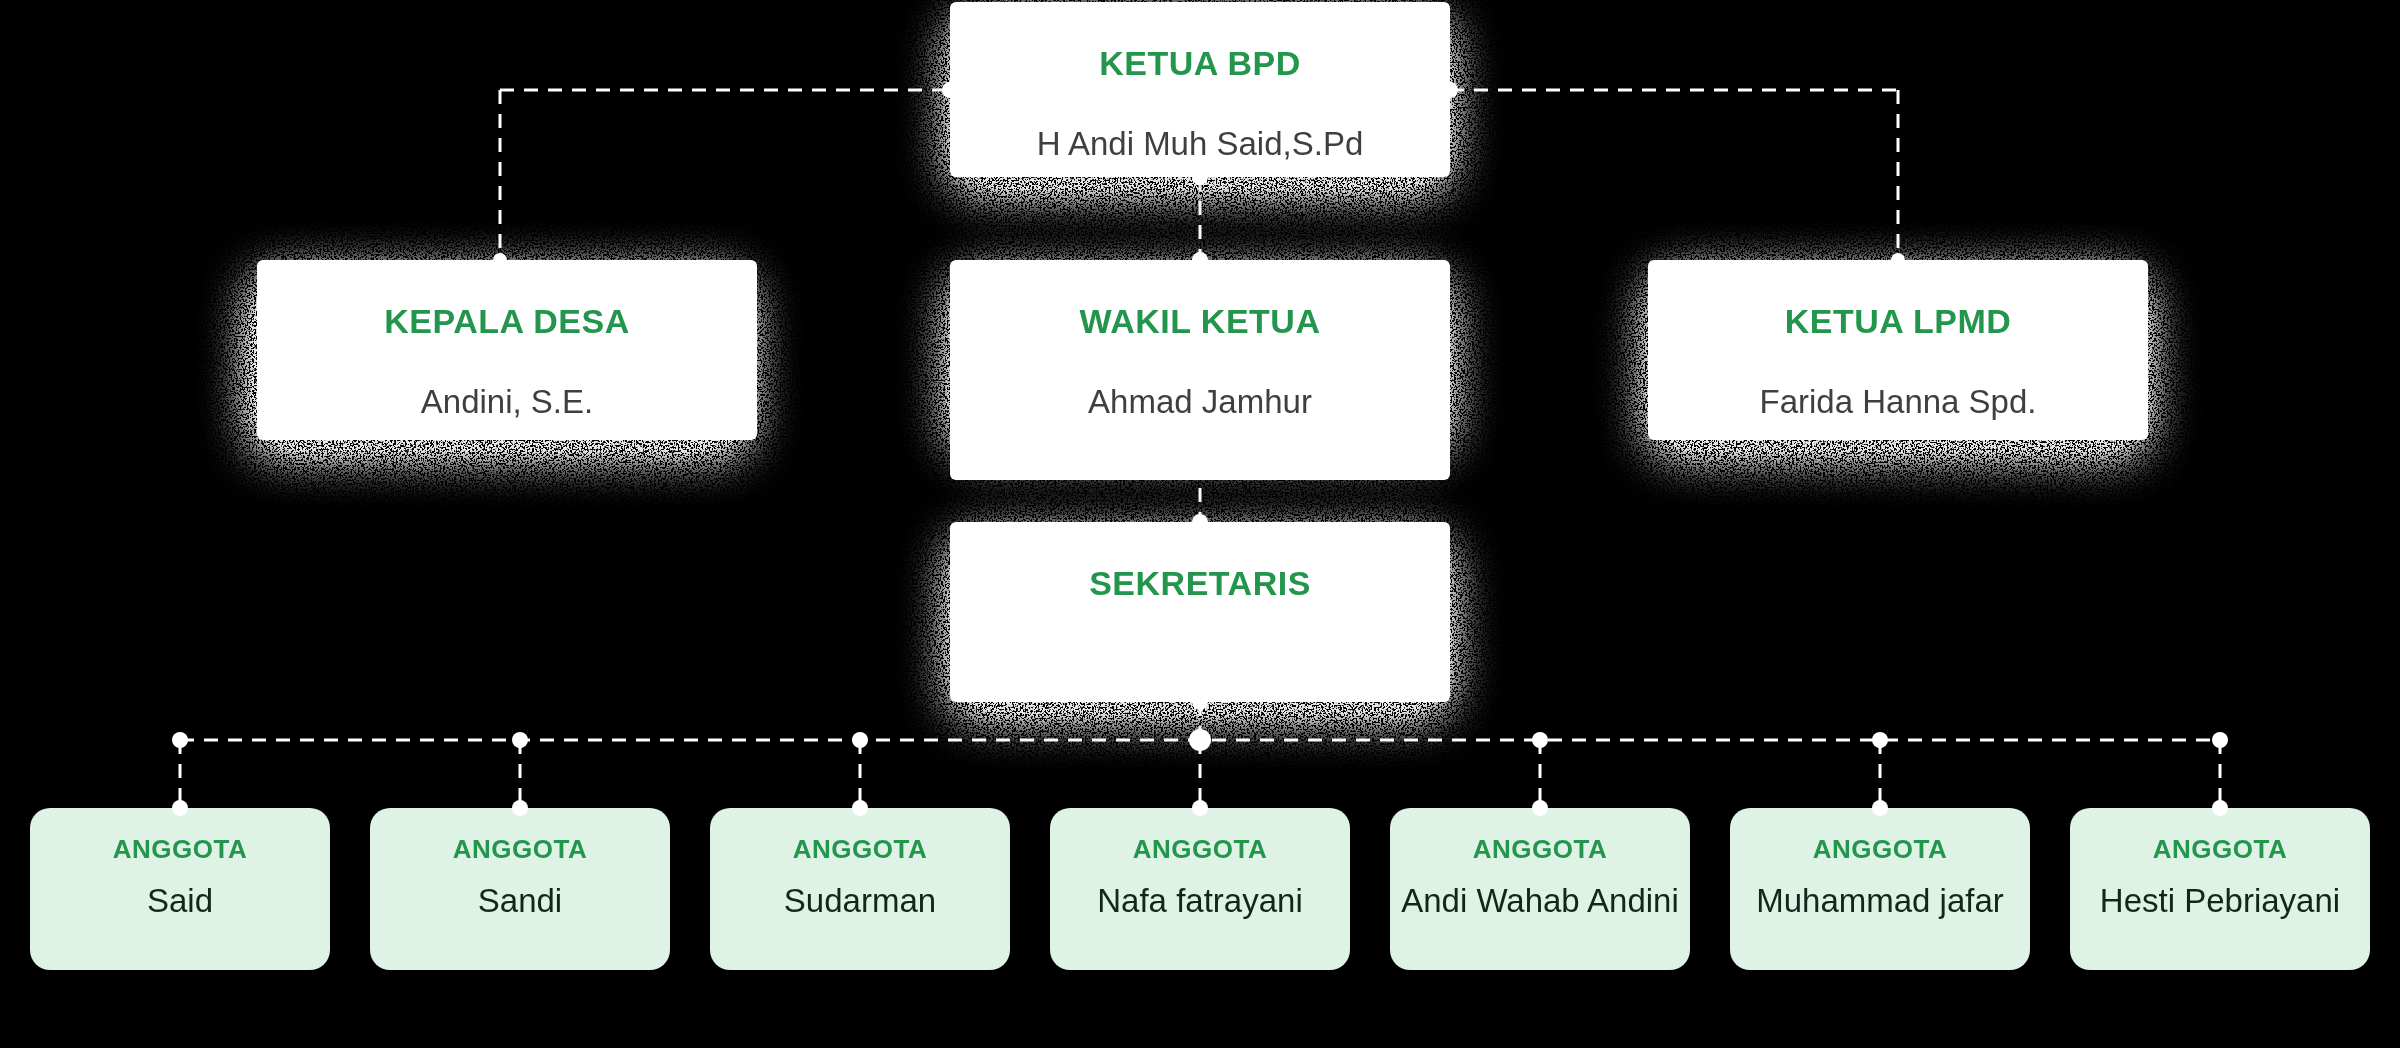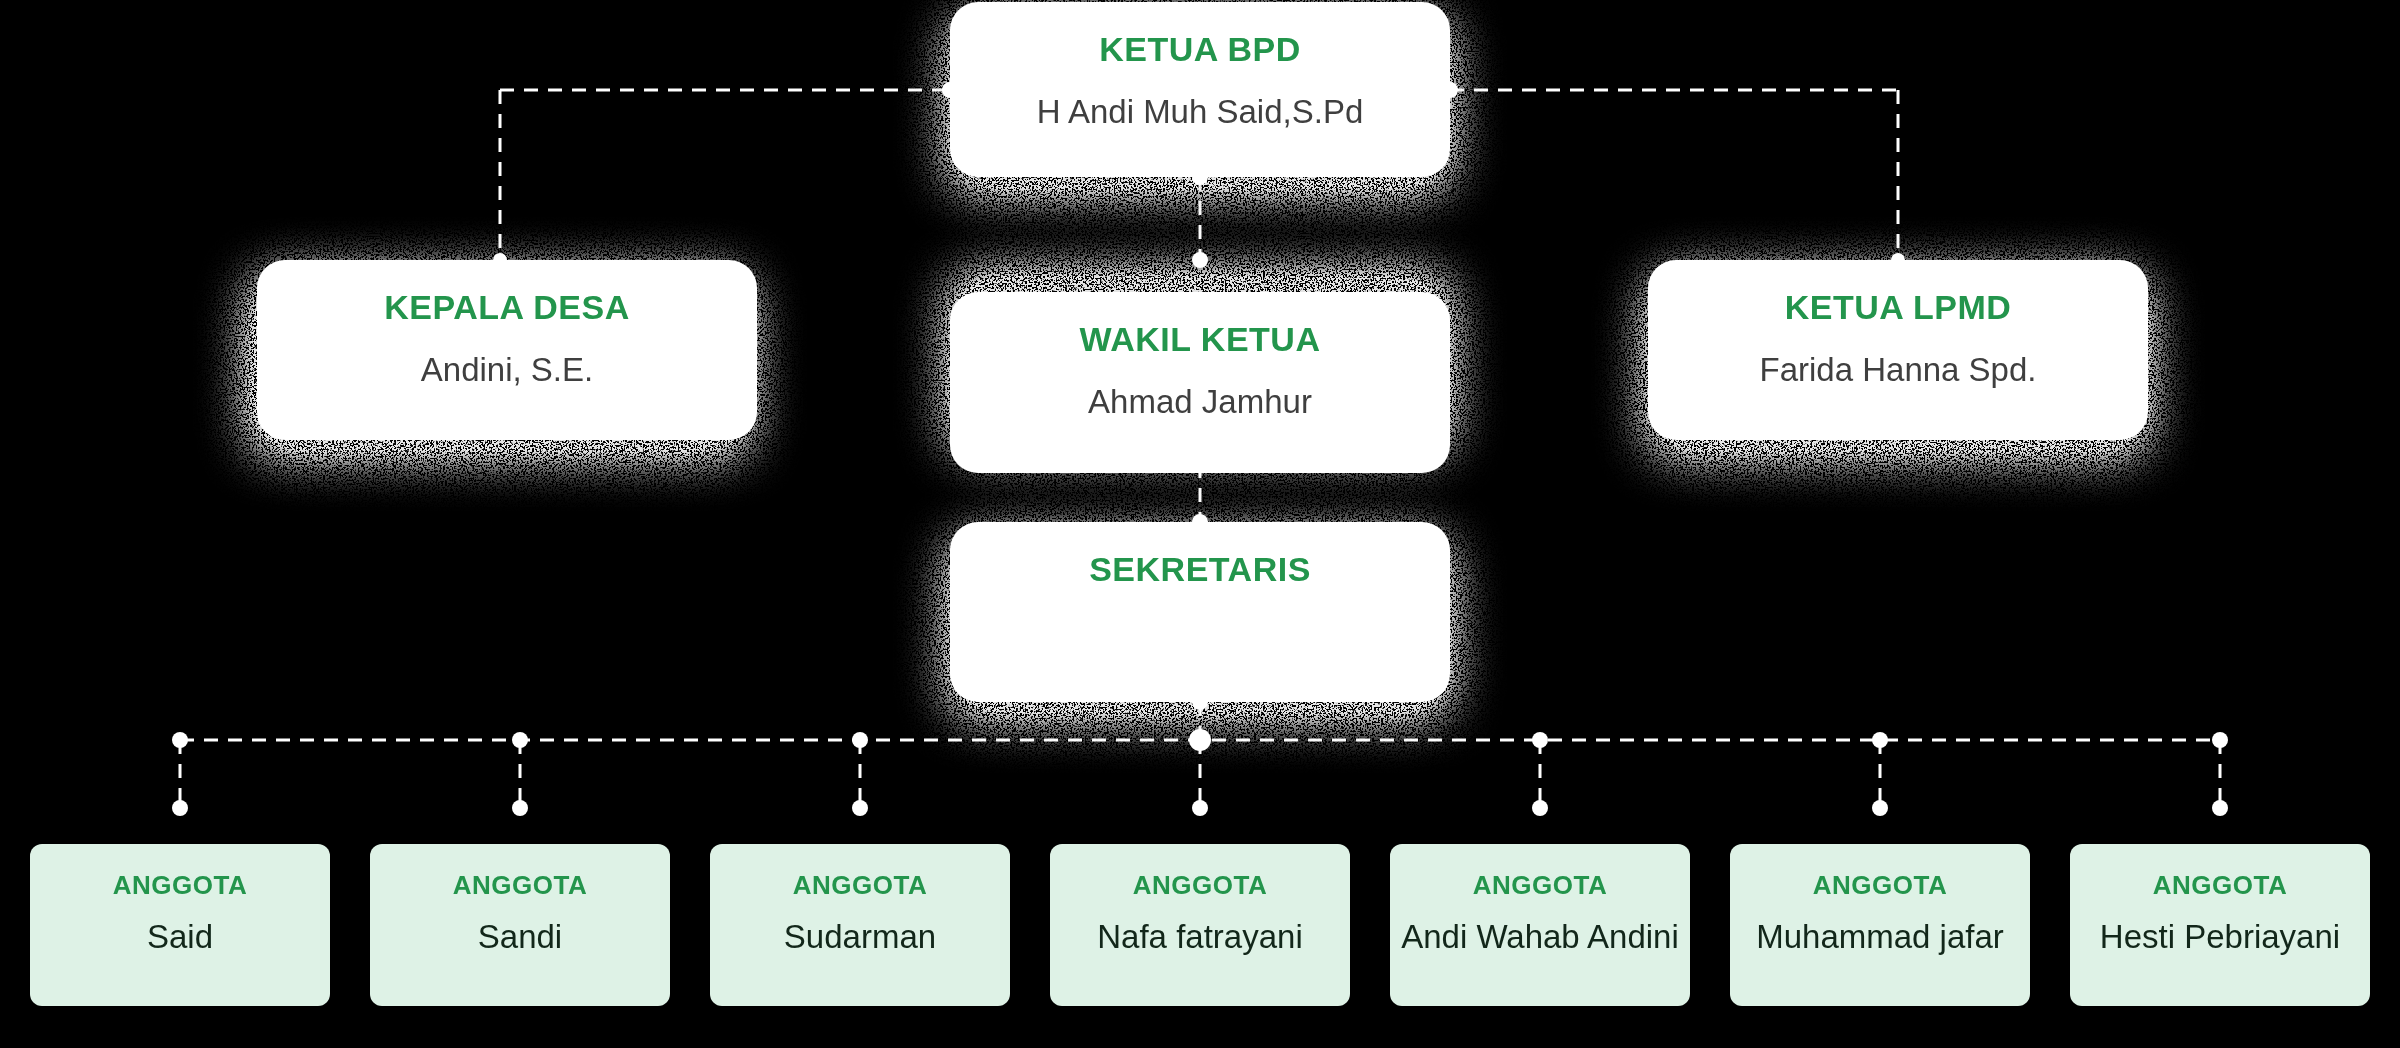--- a/index.html
+++ b/index.html
@@ -23,57 +23,57 @@
   .layer-lines{z-index:0;}
   .layer-grain{z-index:1;}
   .layer-dots{z-index:3;}
   .layer-lines path{stroke:var(--connector,#fff);stroke-width:3;stroke-dasharray:14 10;fill:none;}
   .layer-dots circle{fill:var(--connector,#fff);}
 
   .card{
     position:absolute;
     z-index:2;
     background:var(--card-bg,#fff);
-    border-radius:28px;
+    border-radius:6px;
     display:flex;
     flex-direction:column;
     align-items:center;
     text-align:center;
-    padding-top:30px;
-    row-gap:26px;
+    padding-top:44px;
+    row-gap:44px;
   }
   .card .role{
     color:var(--accent-green,#23954c);
     font-weight:bold;
     font-size:34px;
     line-height:34px;
     letter-spacing:.5px;
     text-transform:uppercase;
   }
   .card .person{
     color:var(--name-text,#3f3f3f);
     font-size:33px;
     line-height:40px;
   }
   .member{
     background:var(--member-card-bg,#def2e6);
-    border-radius:12px;
+    border-radius:20px;
     padding-top:28px;
     row-gap:22px;
     width:300px;
     height:162px;
-    top:844px;
+    top:808px;
   }
   .member .role{font-size:26px;line-height:26px;letter-spacing:.5px;}
   .member .person{color:var(--member-name-text,#12271a);font-size:33px;line-height:33px;}
 
   
   .c-root   {left:950px;  top:2px;   width:500px; height:175px;}
   .c-kepala {left:250px;  top:260px; width:500px; height:180px;margin-left:7px;}
-  .c-wakil  {left:950px;  top:260px; width:500px; height:181px;margin-top:32px;}
+  .c-wakil  {left:950px;  top:260px; width:500px; height:220px;}
   .c-lpmd   {left:1648px; top:260px; width:500px; height:180px;}
   .c-sek    {left:950px;  top:522px; width:500px; height:180px;}
 
   
   .m0{left:30px;} .m1{left:370px;} .m2{left:710px;} .m3{left:1050px;}
   .m4{left:1390px;} .m5{left:1730px;} .m6{left:2070px;}
 </style>
 </head>
 <body>
 

